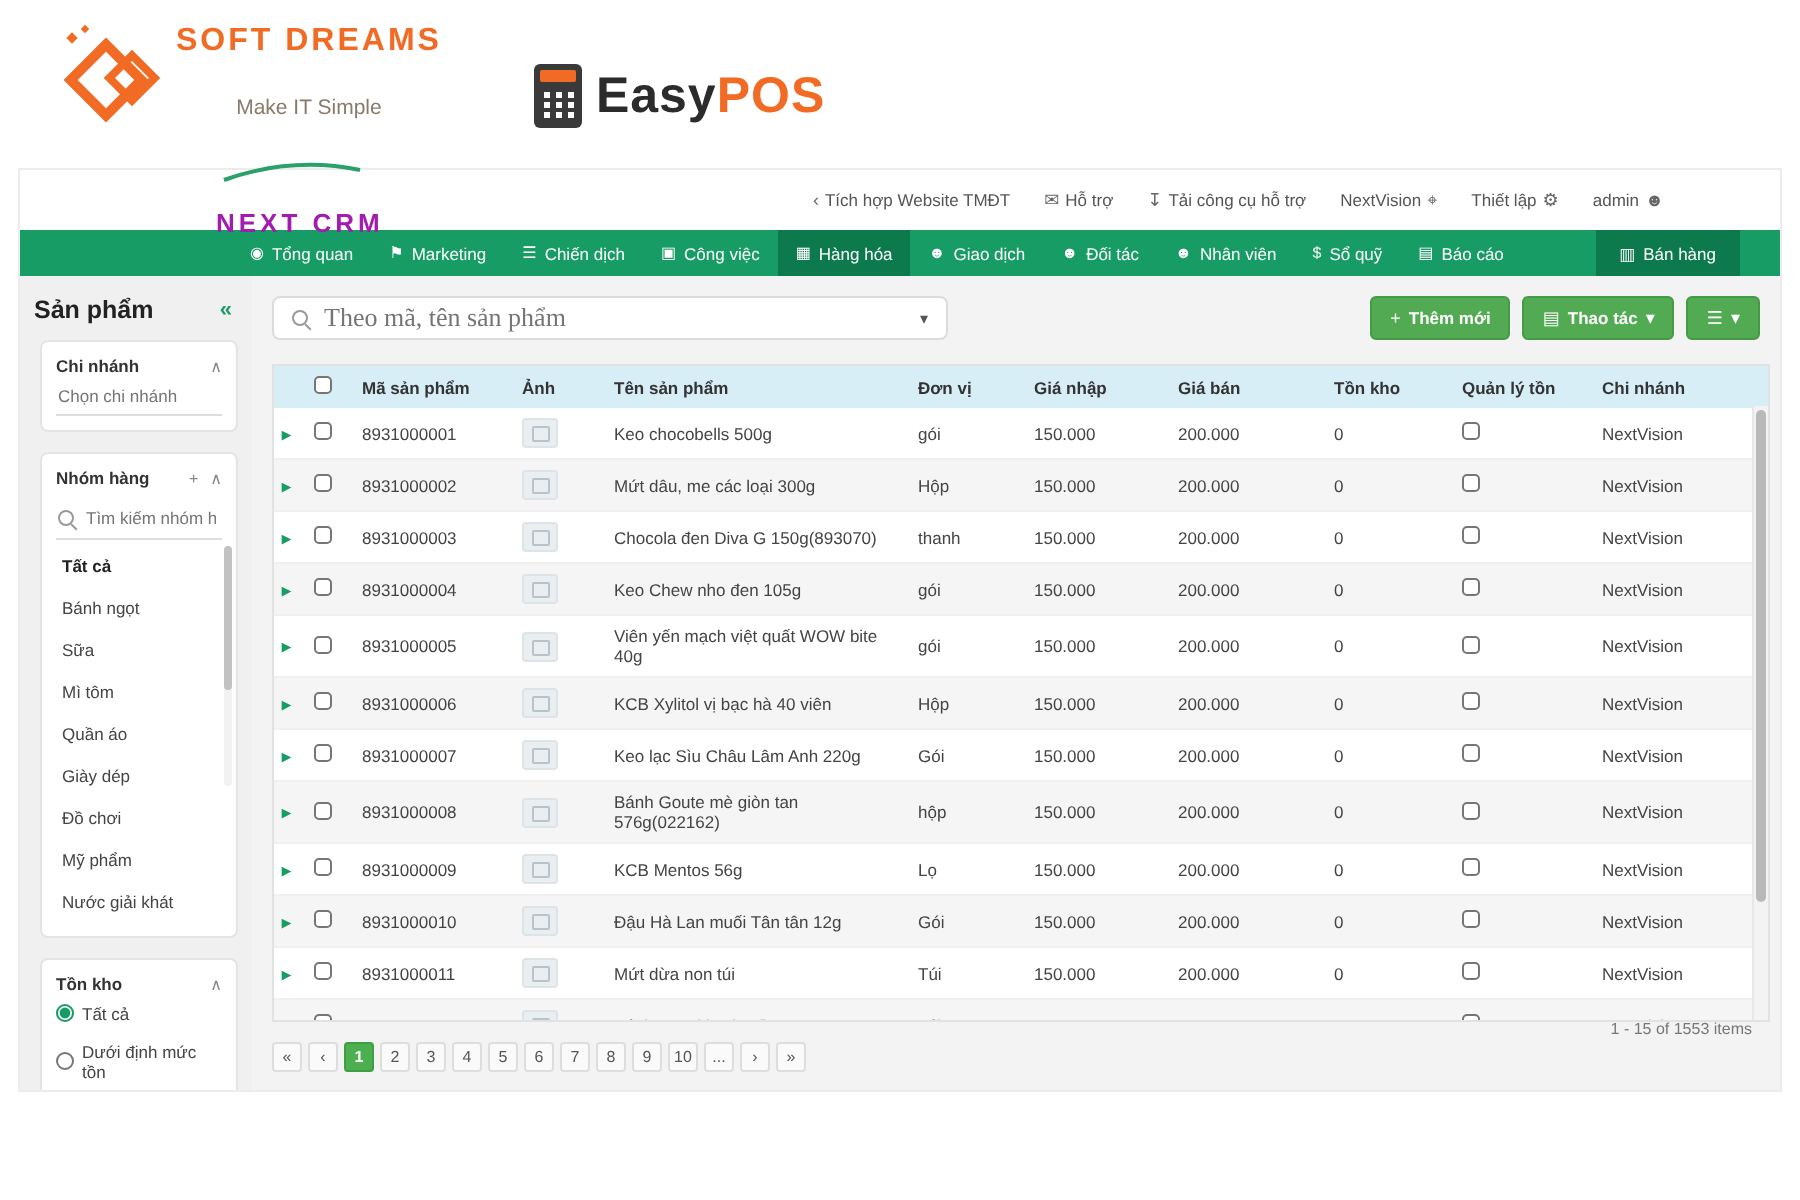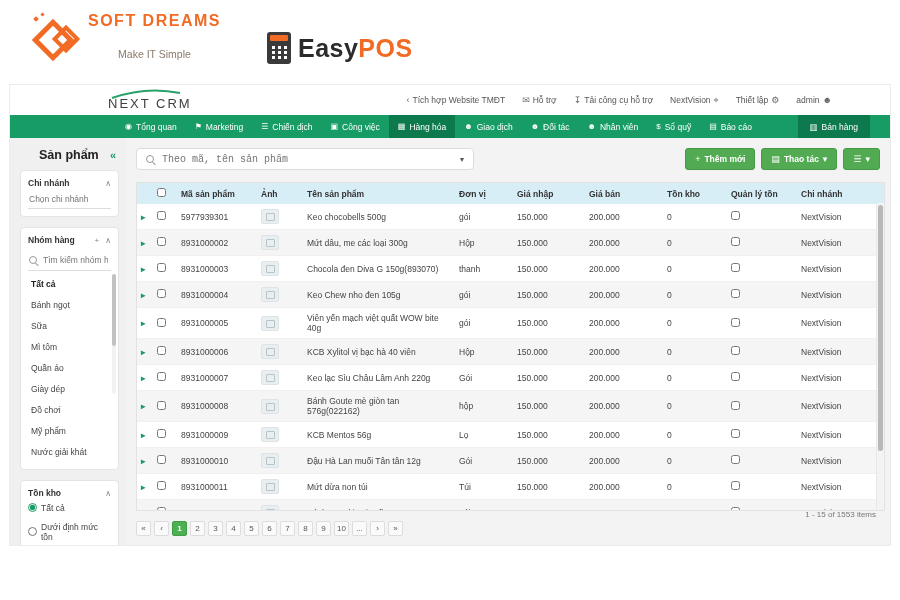--- a/index.html
+++ b/index.html
@@ -16,35 +16,35 @@
   .sd-tag{color:#8a7a6a;font-size:10.5px;text-align:center;margin-top:18px}
   .ep{display:flex;align-items:center;gap:7px;margin-top:20px}
   .ep-icon{position:relative;width:24px;height:32px;background:#3a3a3a;border-radius:3px}
   .ep-icon::before{content:"";position:absolute;left:3px;top:3px;right:3px;height:6px;background:#f26b24;border-radius:1px}
   .ep-dots{position:absolute;left:5px;top:14px;width:3px;height:3px;background:#fff;box-shadow:6px 0 #fff,12px 0 #fff,0 5px #fff,6px 5px #fff,12px 5px #fff,0 10px #fff,6px 10px #fff,12px 10px #fff}
   .ep-text{font-size:25px;font-weight:bold;letter-spacing:.5px}
   .ep-easy{color:#2b2b2b}.ep-pos{color:#f26b24}
   
   .app{position:absolute;left:10px;top:85px;width:880px;height:460px;background:#f3f3f3;box-shadow:0 0 0 1px #ececec}
   .app-topbar{height:30px;background:#fff;display:flex;align-items:center}
-  .crm-logo{margin-left:98px;position:relative;font-weight:normal;color:#404040;font-size:13px;letter-spacing:2px;padding-top:6px}
+  .crm-logo{margin-left:98px;position:relative;font-weight:bold;color:#a21caf;font-size:13px;letter-spacing:2px;padding-top:22px}
   .crm-logo svg{position:absolute;top:-1px;left:2px}
   .topbar-links{margin-left:auto;display:flex;align-items:center;gap:17px;margin-right:58px;font-size:8.5px;color:#555}
   .lnk{display:flex;align-items:center;gap:3px;cursor:pointer;white-space:nowrap}
   .lnk .pre,.lnk .post{color:#666;font-size:9px}
   .lnk .pre:empty,.lnk .post:empty{display:none}
   
   .navbar{height:23px;background:#189c66;display:flex;align-items:stretch;padding-left:106px;color:#fff}
   .nav-item{display:flex;align-items:center;gap:4px;font-size:8.5px;padding:0 9px;cursor:pointer;white-space:nowrap}
   .nav-item .g{font-size:8px}
   .nav-item.active{background:#0d7a4e}
   .nav-right{margin-left:auto;margin-right:20px;background:#0d7a4e;display:flex;align-items:center;gap:4px;font-size:8.5px;padding:0 12px;cursor:pointer}
   
   .sidebar{position:absolute;left:0;top:53px;width:116px;bottom:0;background:#f0f0f0;overflow:hidden}
-  .side-title{display:flex;justify-content:space-between;align-items:center;padding:10px 10px 8px 29px}
+  .side-title{display:flex;justify-content:space-between;align-items:center;padding:10px 10px 8px 7px}
   .side-title .t{font-size:12.5px;font-weight:bold;color:#222}
   .side-title .c{color:#189c66;font-size:11px;font-weight:bold;cursor:pointer}
   .card{background:#fff;border:1px solid #e4e4e4;border-radius:4px;margin:0 7px 10px 10px;padding:7px 7px;position:relative}
   .card-head{display:flex;align-items:center;font-size:8.5px;font-weight:bold;color:#333}
   .card-head .sp{margin-left:auto;display:flex;gap:6px;color:#888;font-weight:normal;font-size:8px}
   .ph-input{width:100%;box-sizing:border-box;border:none;border-bottom:1px solid #ddd;font-size:8.5px;color:#666;padding:5px 1px 4px;outline:none;background:transparent;font-family:"Liberation Sans",sans-serif}
   .srch-row{display:flex;align-items:center;gap:4px;border-bottom:1px solid #ddd;padding:5px 1px 4px;margin-top:4px}
   .mag{width:6px;height:6px;border:1px solid #999;border-radius:50%;position:relative;flex:0 0 auto}
   .mag::after{content:"";position:absolute;width:4px;height:1px;background:#999;transform:rotate(45deg);right:-3px;bottom:-2px}
   .srch-row input{border:none;outline:none;font-size:8.5px;color:#666;width:100%;background:transparent;font-family:"Liberation Sans",sans-serif}
@@ -52,21 +52,21 @@
   .glist li{font-size:8.5px;color:#444;padding:5.5px 3px;cursor:pointer}
   .glist li.active{color:#222;font-weight:bold}
   .gscroll{position:absolute;right:2px;top:46px;height:120px;width:4px;background:#f2f2f2;border-radius:2px}
   .gthumb{position:absolute;top:0;left:0;width:4px;height:60%;background:#c2c2c2;border-radius:2px}
   .radio-row{display:flex;align-items:center;gap:4px;font-size:8.5px;color:#444;padding:4.5px 0;cursor:pointer}
   .radio-row input{width:9px;height:9px;margin:0;accent-color:#189c66}
   
   .main{position:absolute;left:116px;top:53px;right:0;bottom:0}
   .toolbar{position:absolute;top:10px;left:10px;right:10px;height:24px}
   .searchbox{position:absolute;left:0;top:0;width:338px;height:22px;box-sizing:border-box;background:#fff;border:1px solid #dcdcdc;border-radius:4px;display:flex;align-items:center;gap:6px;padding:0 9px}
-  .searchbox input{border:none;outline:none;font-size:10px;color:#777;flex:1;background:transparent;font-family:Liberation Mono, monospace}
+  .searchbox input{border:none;outline:none;font-size:13px;color:#777;flex:1;background:transparent;font-family:Liberation Serif, serif}
   .searchbox .caret{color:#555;font-size:8px;cursor:pointer}
   .btns{position:absolute;right:0;top:0;display:flex;gap:6px}
   .btn{background:#52ab52;border:1px solid #459a45;color:#fff;font-size:8.5px;font-weight:bold;height:22px;box-sizing:border-box;display:flex;align-items:center;gap:4px;padding:0 9px;border-radius:3px;cursor:pointer}
   .btn .g{font-size:9px;font-weight:normal}
   
   .tablewrap{position:absolute;top:44px;left:10px;right:5px;bottom:34px;background:#fff;border:1px solid #e2e2e2;overflow:hidden}
   table{width:100%;border-collapse:collapse;table-layout:fixed;font-size:8.5px;color:#444}
   thead th{background:#d8eef7;font-weight:bold;text-align:left;padding:5px 4px;color:#333;white-space:nowrap;overflow:hidden}
   tbody td{padding:5px 4px;border-bottom:1px solid #f0f0f0;overflow:hidden;vertical-align:middle}
   tbody tr:nth-child(even){background:#f5f5f5}
@@ -321,21 +321,21 @@
             <th>Tồn kho</th>
             <th>Quản lý tồn</th>
             <th>Chi nhánh</th>
           </tr>
         </thead>
         <tbody>
 
         <tr>
               <td class="exp">▸</td>
               <td><input type="checkbox" style=""></td>
-              <td>5977939301</td>
+              <td>8931000001</td>
               <td>
                 <div class="imgph"></div>
               </td>
               <td>Keo chocobells 500g</td>
               <td>gói</td>
               <td>150.000</td>
               <td>200.000</td>
               <td>0</td>
               <td><input type="checkbox" style=""></td>
               <td>NextVision</td>

